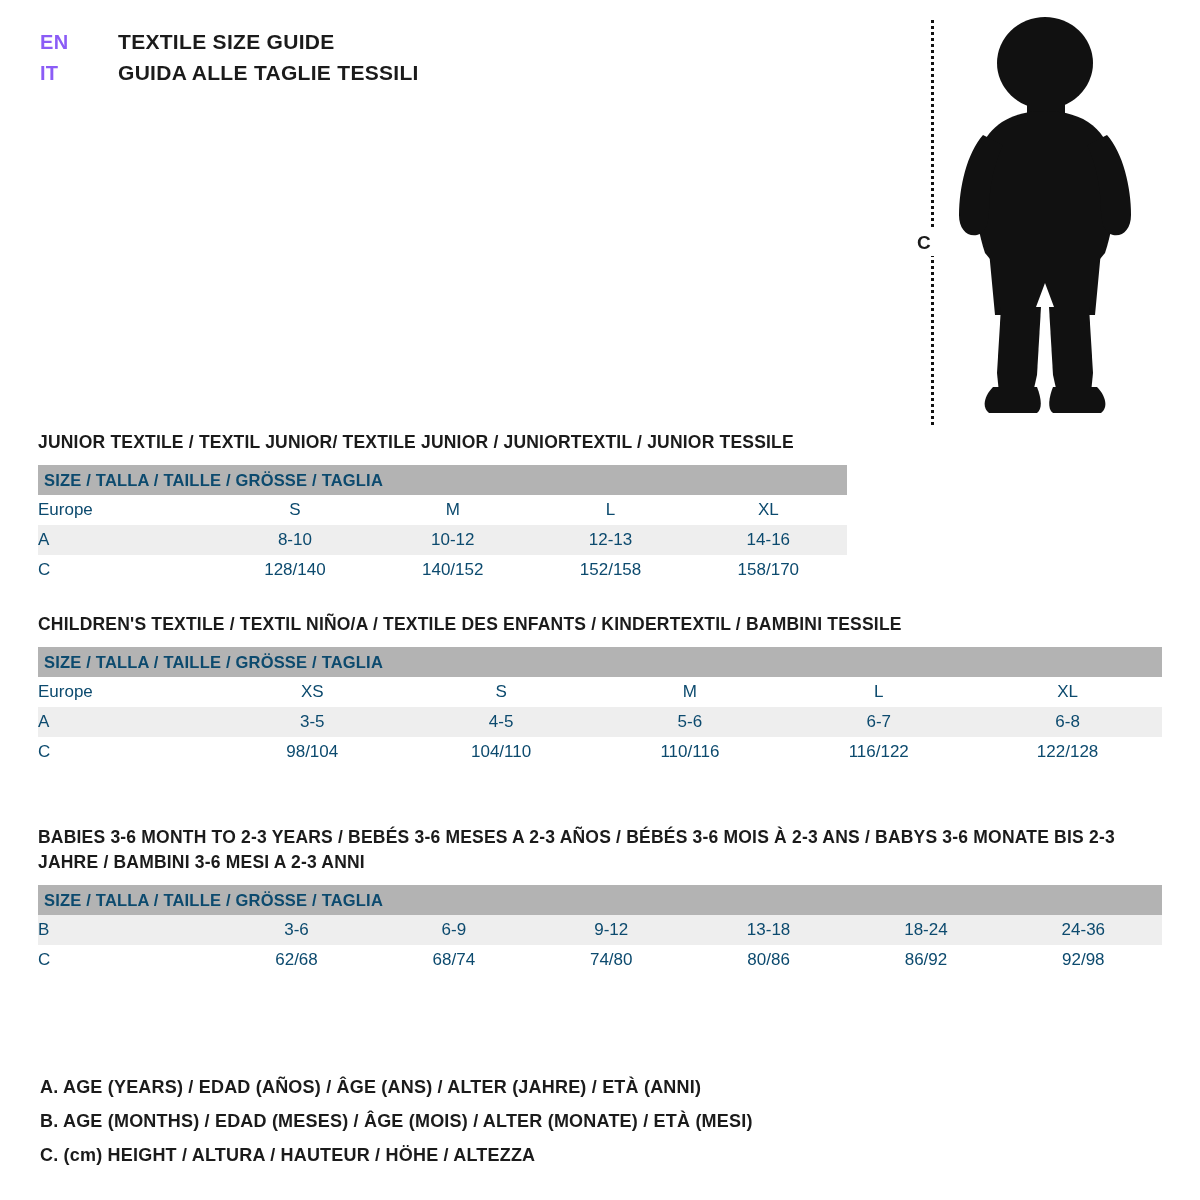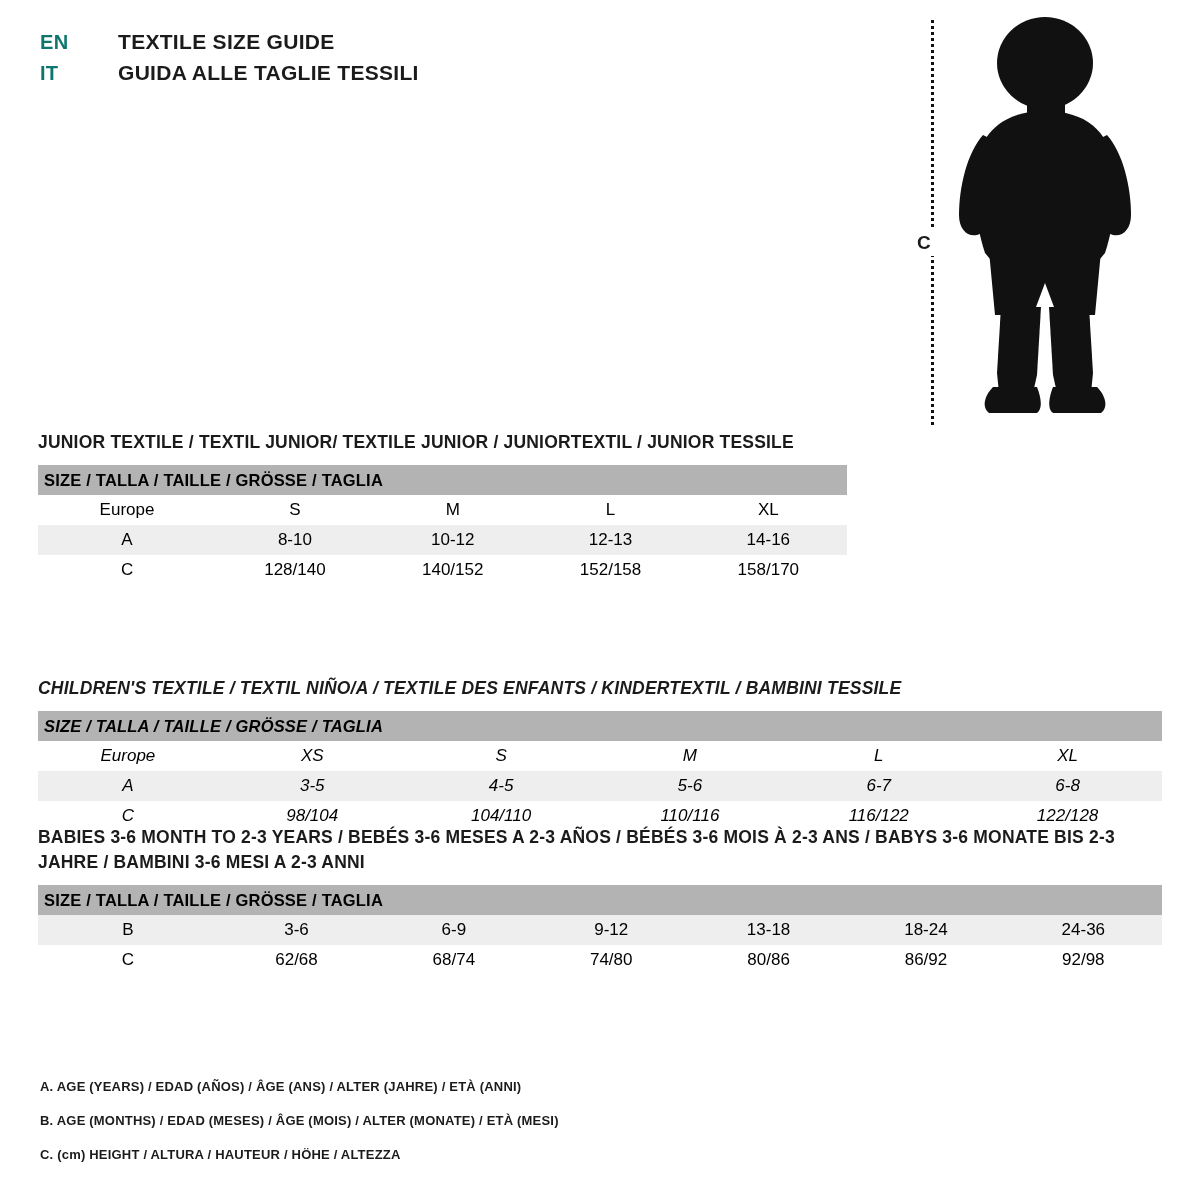--- a/index.html
+++ b/index.html
@@ -32,21 +32,21 @@
   .lang-row {
     display: flex;
     align-items: baseline;
     height: 31px;
   }
   .lang-code {
     width: 78px;
     font-size: 20px;
     font-weight: bold;
     letter-spacing: 0.3px;
-    color: #0f766e;
+    color: #8b5cf6;
   }
   .lang-text {
     font-size: 21px;
     font-weight: bold;
     letter-spacing: 0.3px;
     color: #1b1b1b;
     white-space: nowrap;
   }
 
   
@@ -96,55 +96,55 @@
     color: #1b1b1b;
     margin-bottom: 10px;
     line-height: 25px;
   }
   table.size-table {
     border-collapse: collapse;
     table-layout: fixed;
   }
   table.size-table td {
     font-size: 17px;
-    color: #000000;
+    color: #0c4a6e;
     padding: 0;
     height: 30px;
     vertical-align: middle;
   }
   tr.head-row td {
     background: #b3b3b3;
     font-weight: bold;
     font-size: 16.5px;
     letter-spacing: 0.2px;
     padding-left: 6px;
   }
   tr.alt-row td {
     background: #eeeeee;
   }
   tr.plain-row td {
     background: #ffffff;
   }
   td.label-cell {
     padding-left: 6px;
-    text-align: center;
+    text-align: left;
   }
   td.value-cell {
     text-align: center;
   }
 
   
   .legend {
     position: absolute;
     left: 40px;
     bottom: 28px;
     width: 1000px;
   }
   .legend-row {
-    font-size: 13px;
+    font-size: 18px;
     font-weight: bold;
     letter-spacing: 0.2px;
     color: #1b1b1b;
     height: 34px;
     line-height: 34px;
     white-space: nowrap;
   }
 </style>
 </head>
 <body>
@@ -230,21 +230,21 @@
         <td class="label-cell">C</td>
         <td class="value-cell">128/140</td>
         <td class="value-cell">140/152</td>
         <td class="value-cell">152/158</td>
         <td class="value-cell">158/170</td>
       </tr>
     </tbody>
       </table>
   </div>
 
-  <div class="section" style="top: 676px; font-style: italic;">
+  <div class="section" style="top: 612px;">
     <div class="section-title">CHILDREN'S TEXTILE / TEXTIL NIÑO/A / TEXTILE DES ENFANTS / KINDERTEXTIL / BAMBINI TESSILE</div>
     <table class="size-table" style="width: 100%;">
       <colgroup>
         <col style="width:16%">
           <col style="width:16.8%">
           <col style="width:16.8%">
           <col style="width:16.8%">
           <col style="width:16.8%">
           <col style="width:16.8%">
       </colgroup>

